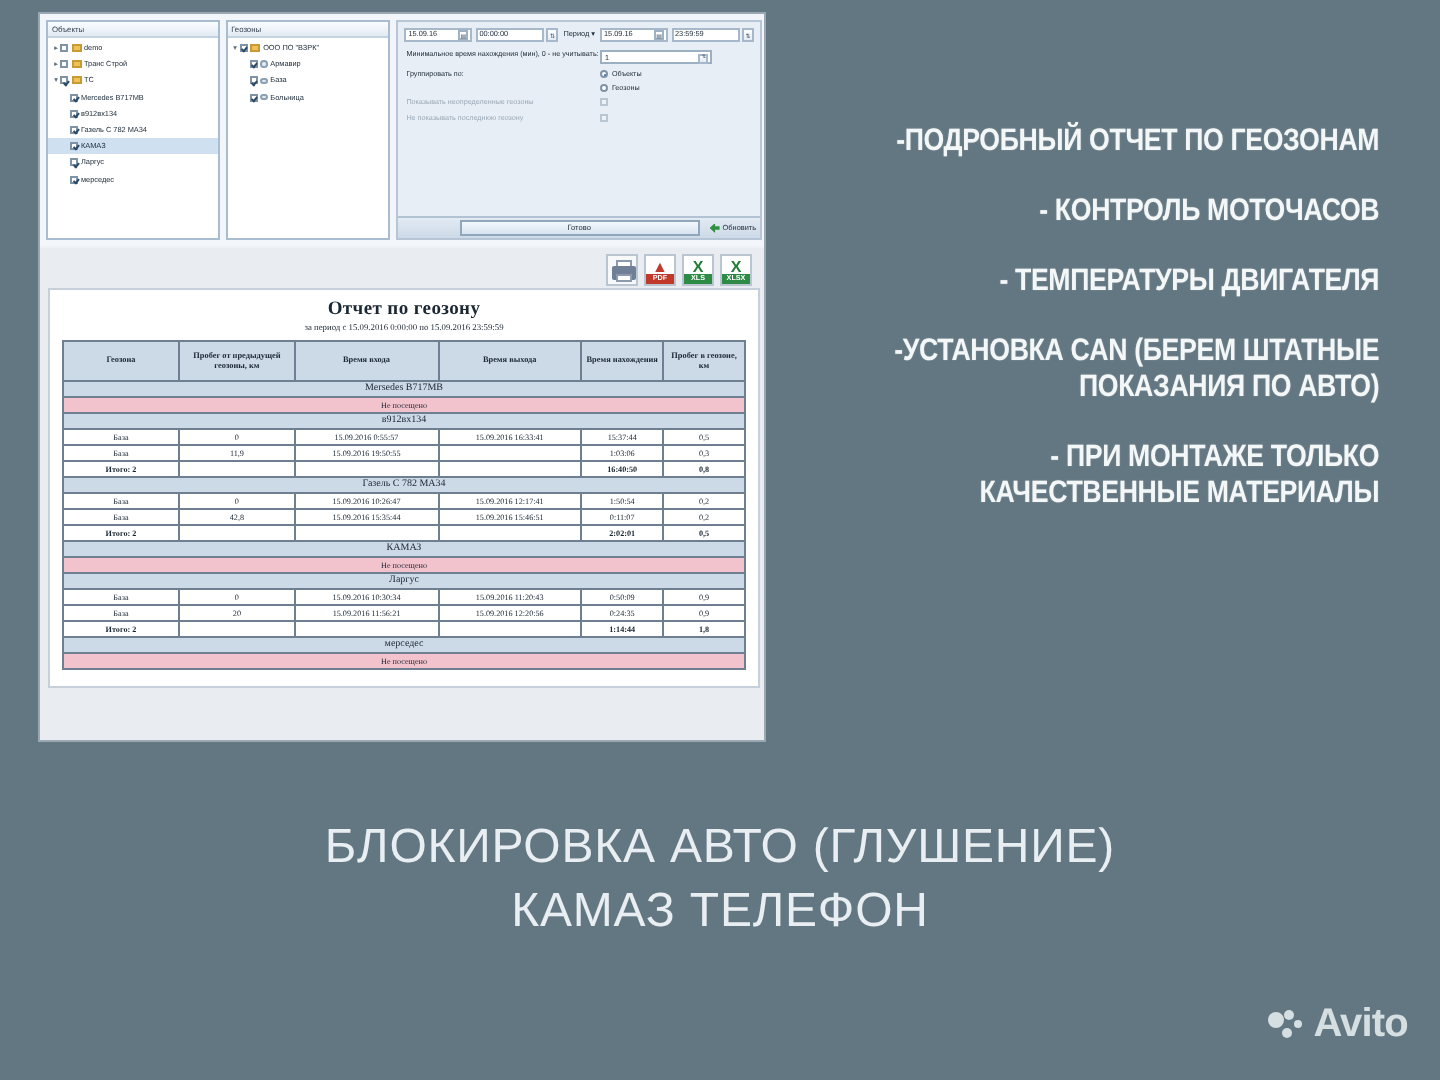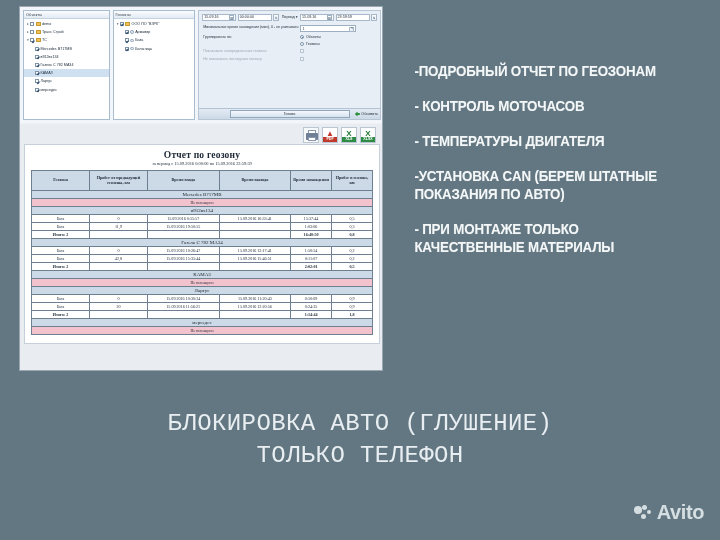--- a/index.html
+++ b/index.html
@@ -293,21 +293,21 @@
     font-size: 4.1px;
     height: 7px;
   }
   tr.total td { font-weight: bold; }
 
   
   .promo {
     position: absolute;
     left: 392px; top: 62px;
     width: 320px;
-    text-align: left;
+    text-align: right;
   }
   .promo-line {
     color: #f4f7f8;
     font-family: "Liberation Sans", sans-serif;
     font-weight: bold;
     font-size: 15.5px;
     line-height: 18px;
     letter-spacing: -0.2px;
     transform: scaleX(0.86);
     margin-bottom: 17px;
@@ -318,21 +318,20 @@
   
   .caption {
     position: absolute;
     left: 0; right: 0; top: 408px;
     text-align: center;
     color: #e8eef1;
     font-size: 24px;
     line-height: 32px;
     font-weight: 300;
     letter-spacing: 0.4px;
-    font-family: Liberation Mono, monospace;
   }
 
   
   .avito {
     position: absolute;
     right: 16px; bottom: 16px;
     display: flex; align-items: center; gap: 4px;
     opacity: .92;
   }
   .avito-mark { position: relative; width: 19px; height: 16px; }
@@ -659,21 +658,21 @@
 <div class="promo" id="promo">
     <div class="promo-line">-ПОДРОБНЫЙ ОТЧЕТ ПО ГЕОЗОНАМ</div>
     <div class="promo-line">- КОНТРОЛЬ МОТОЧАСОВ</div>
     <div class="promo-line">- ТЕМПЕРАТУРЫ ДВИГАТЕЛЯ</div>
     <div class="promo-line">-УСТАНОВКА CAN (БЕРЕМ ШТАТНЫЕ ПОКАЗАНИЯ ПО АВТО)</div>
     <div class="promo-line">- ПРИ МОНТАЖЕ ТОЛЬКО КАЧЕСТВЕННЫЕ МАТЕРИАЛЫ</div>
   </div>
 
 <div class="caption">
   <div>БЛОКИРОВКА АВТО (ГЛУШЕНИЕ)</div>
-  <div>ТОЛЬКО ТЕЛЕФОН</div>
+  <div>КАМАЗ ТЕЛЕФОН</div>
 </div>
 
 <div class="avito">
   <span class="avito-mark">
     <i></i>
       <i></i>
       <i></i>
       <i></i>
   </span>
   <span class="avito-text">Avito</span>

